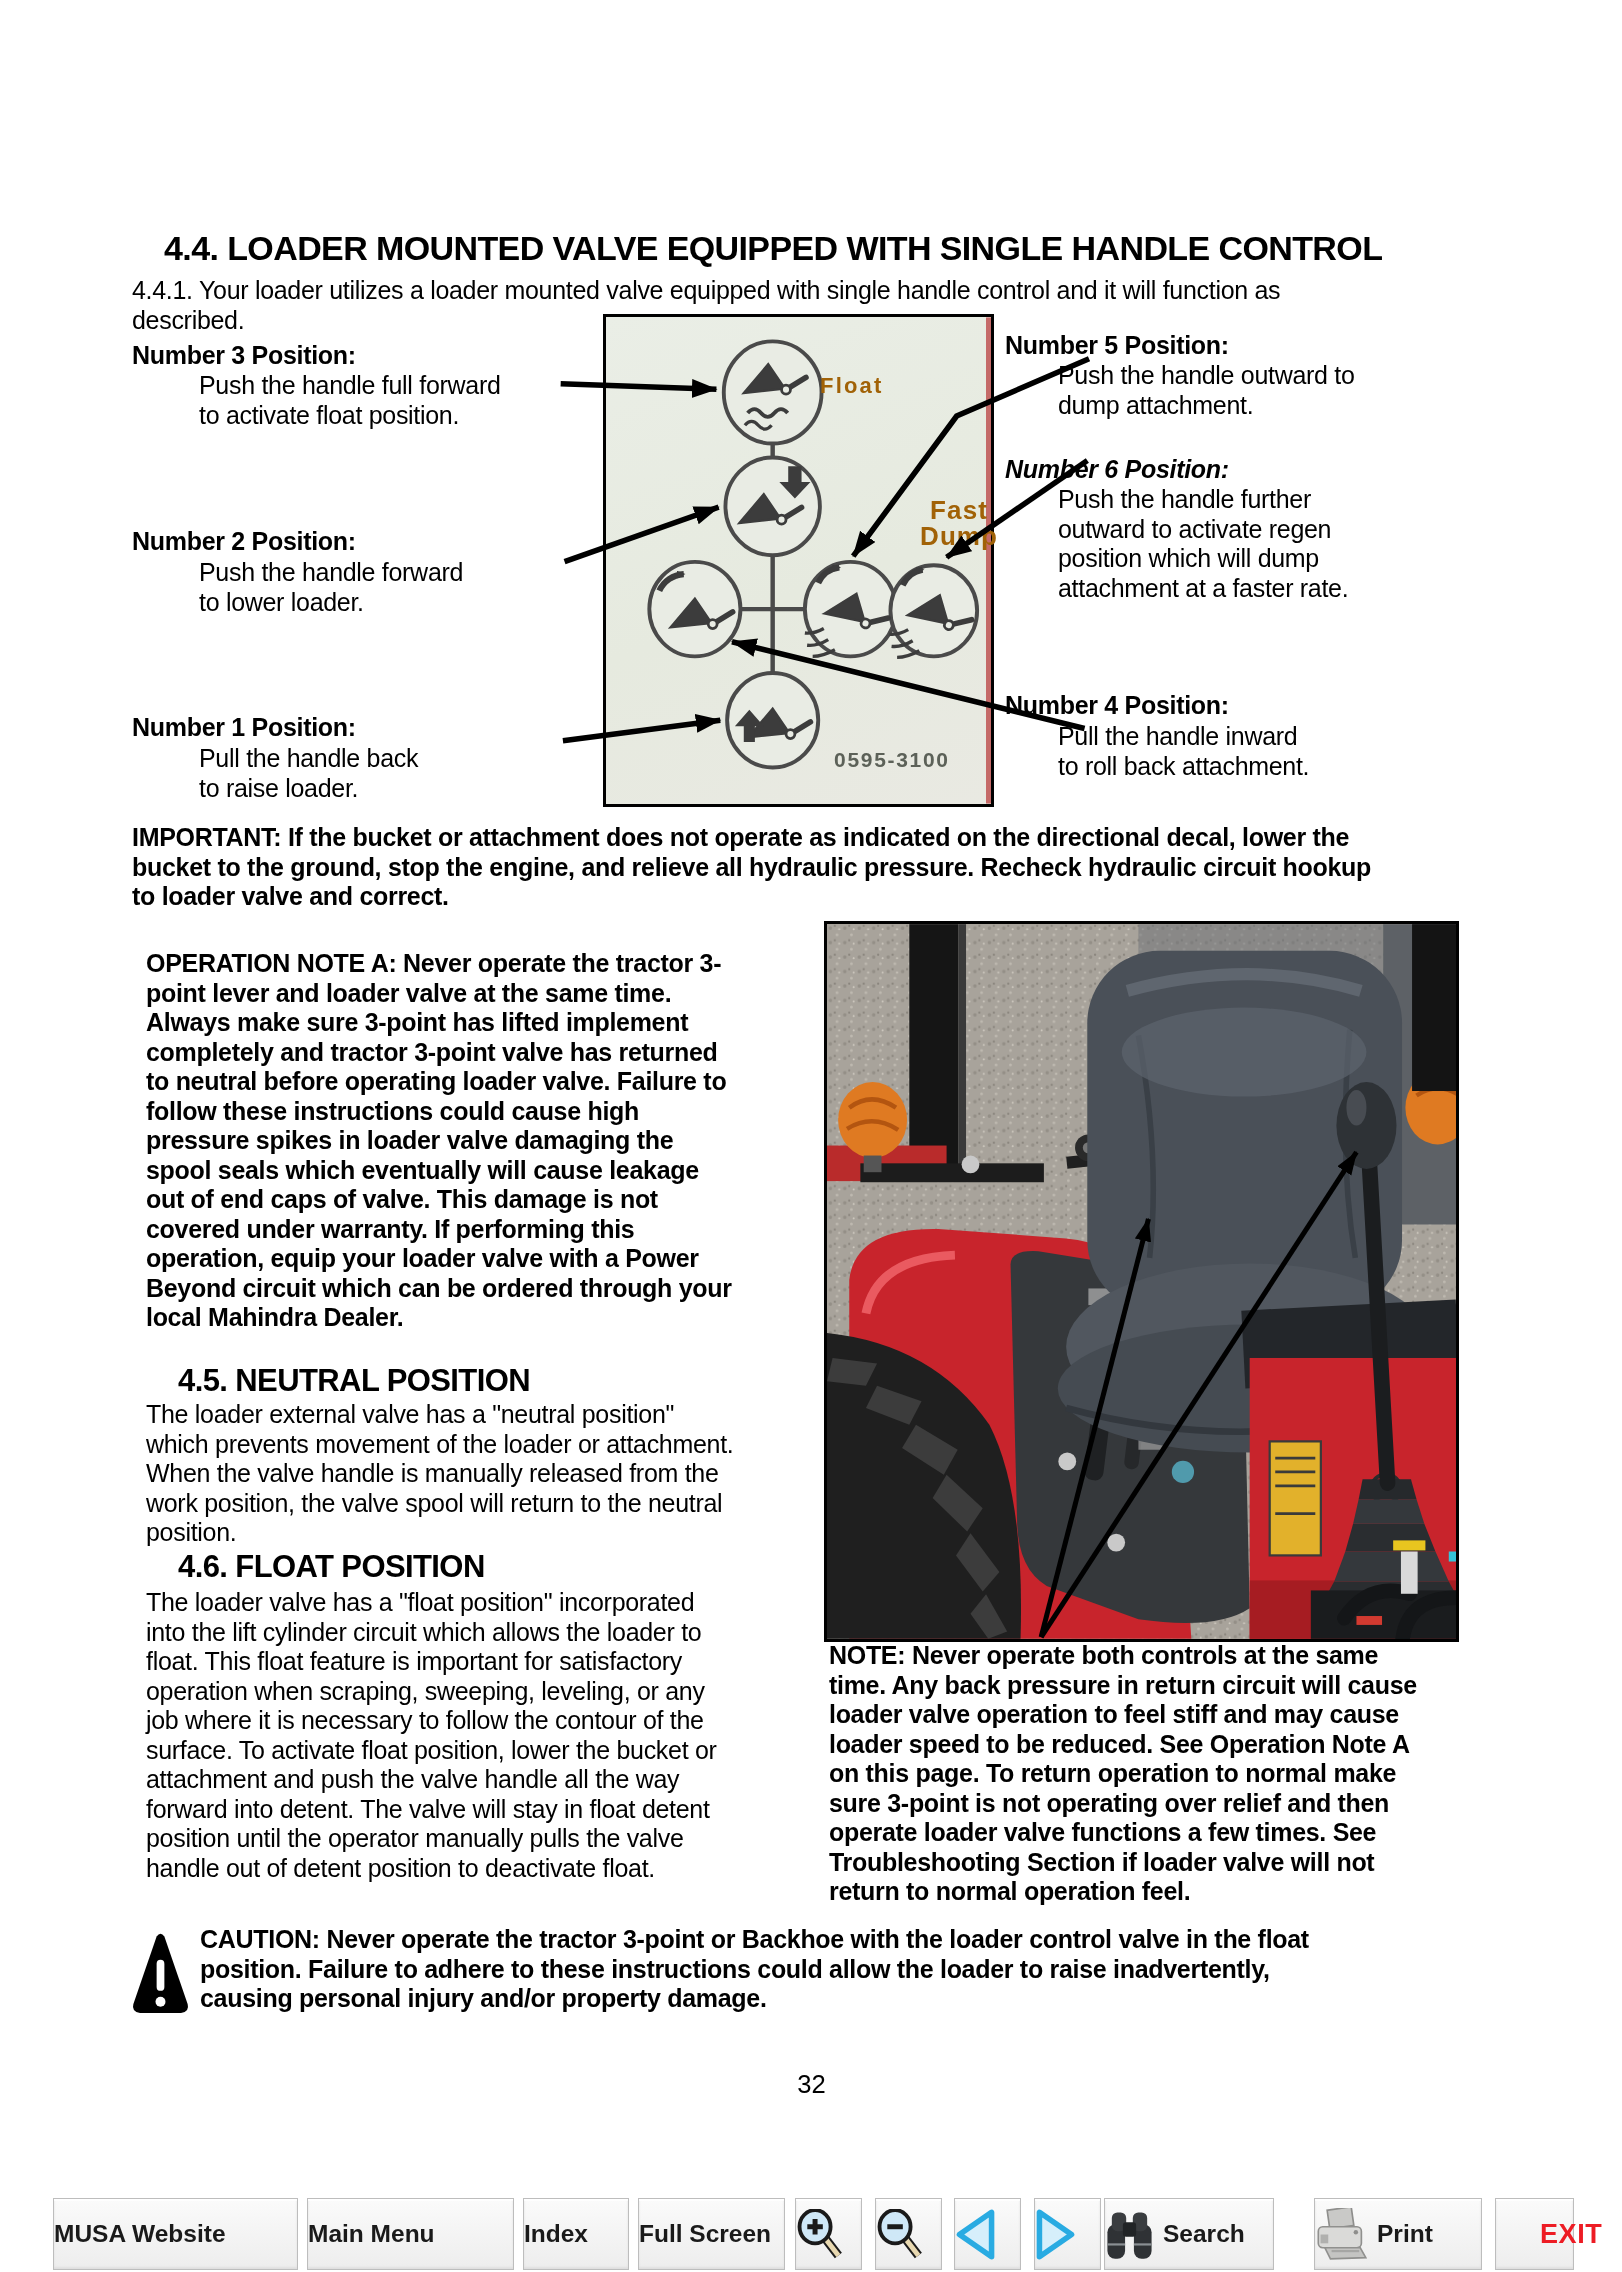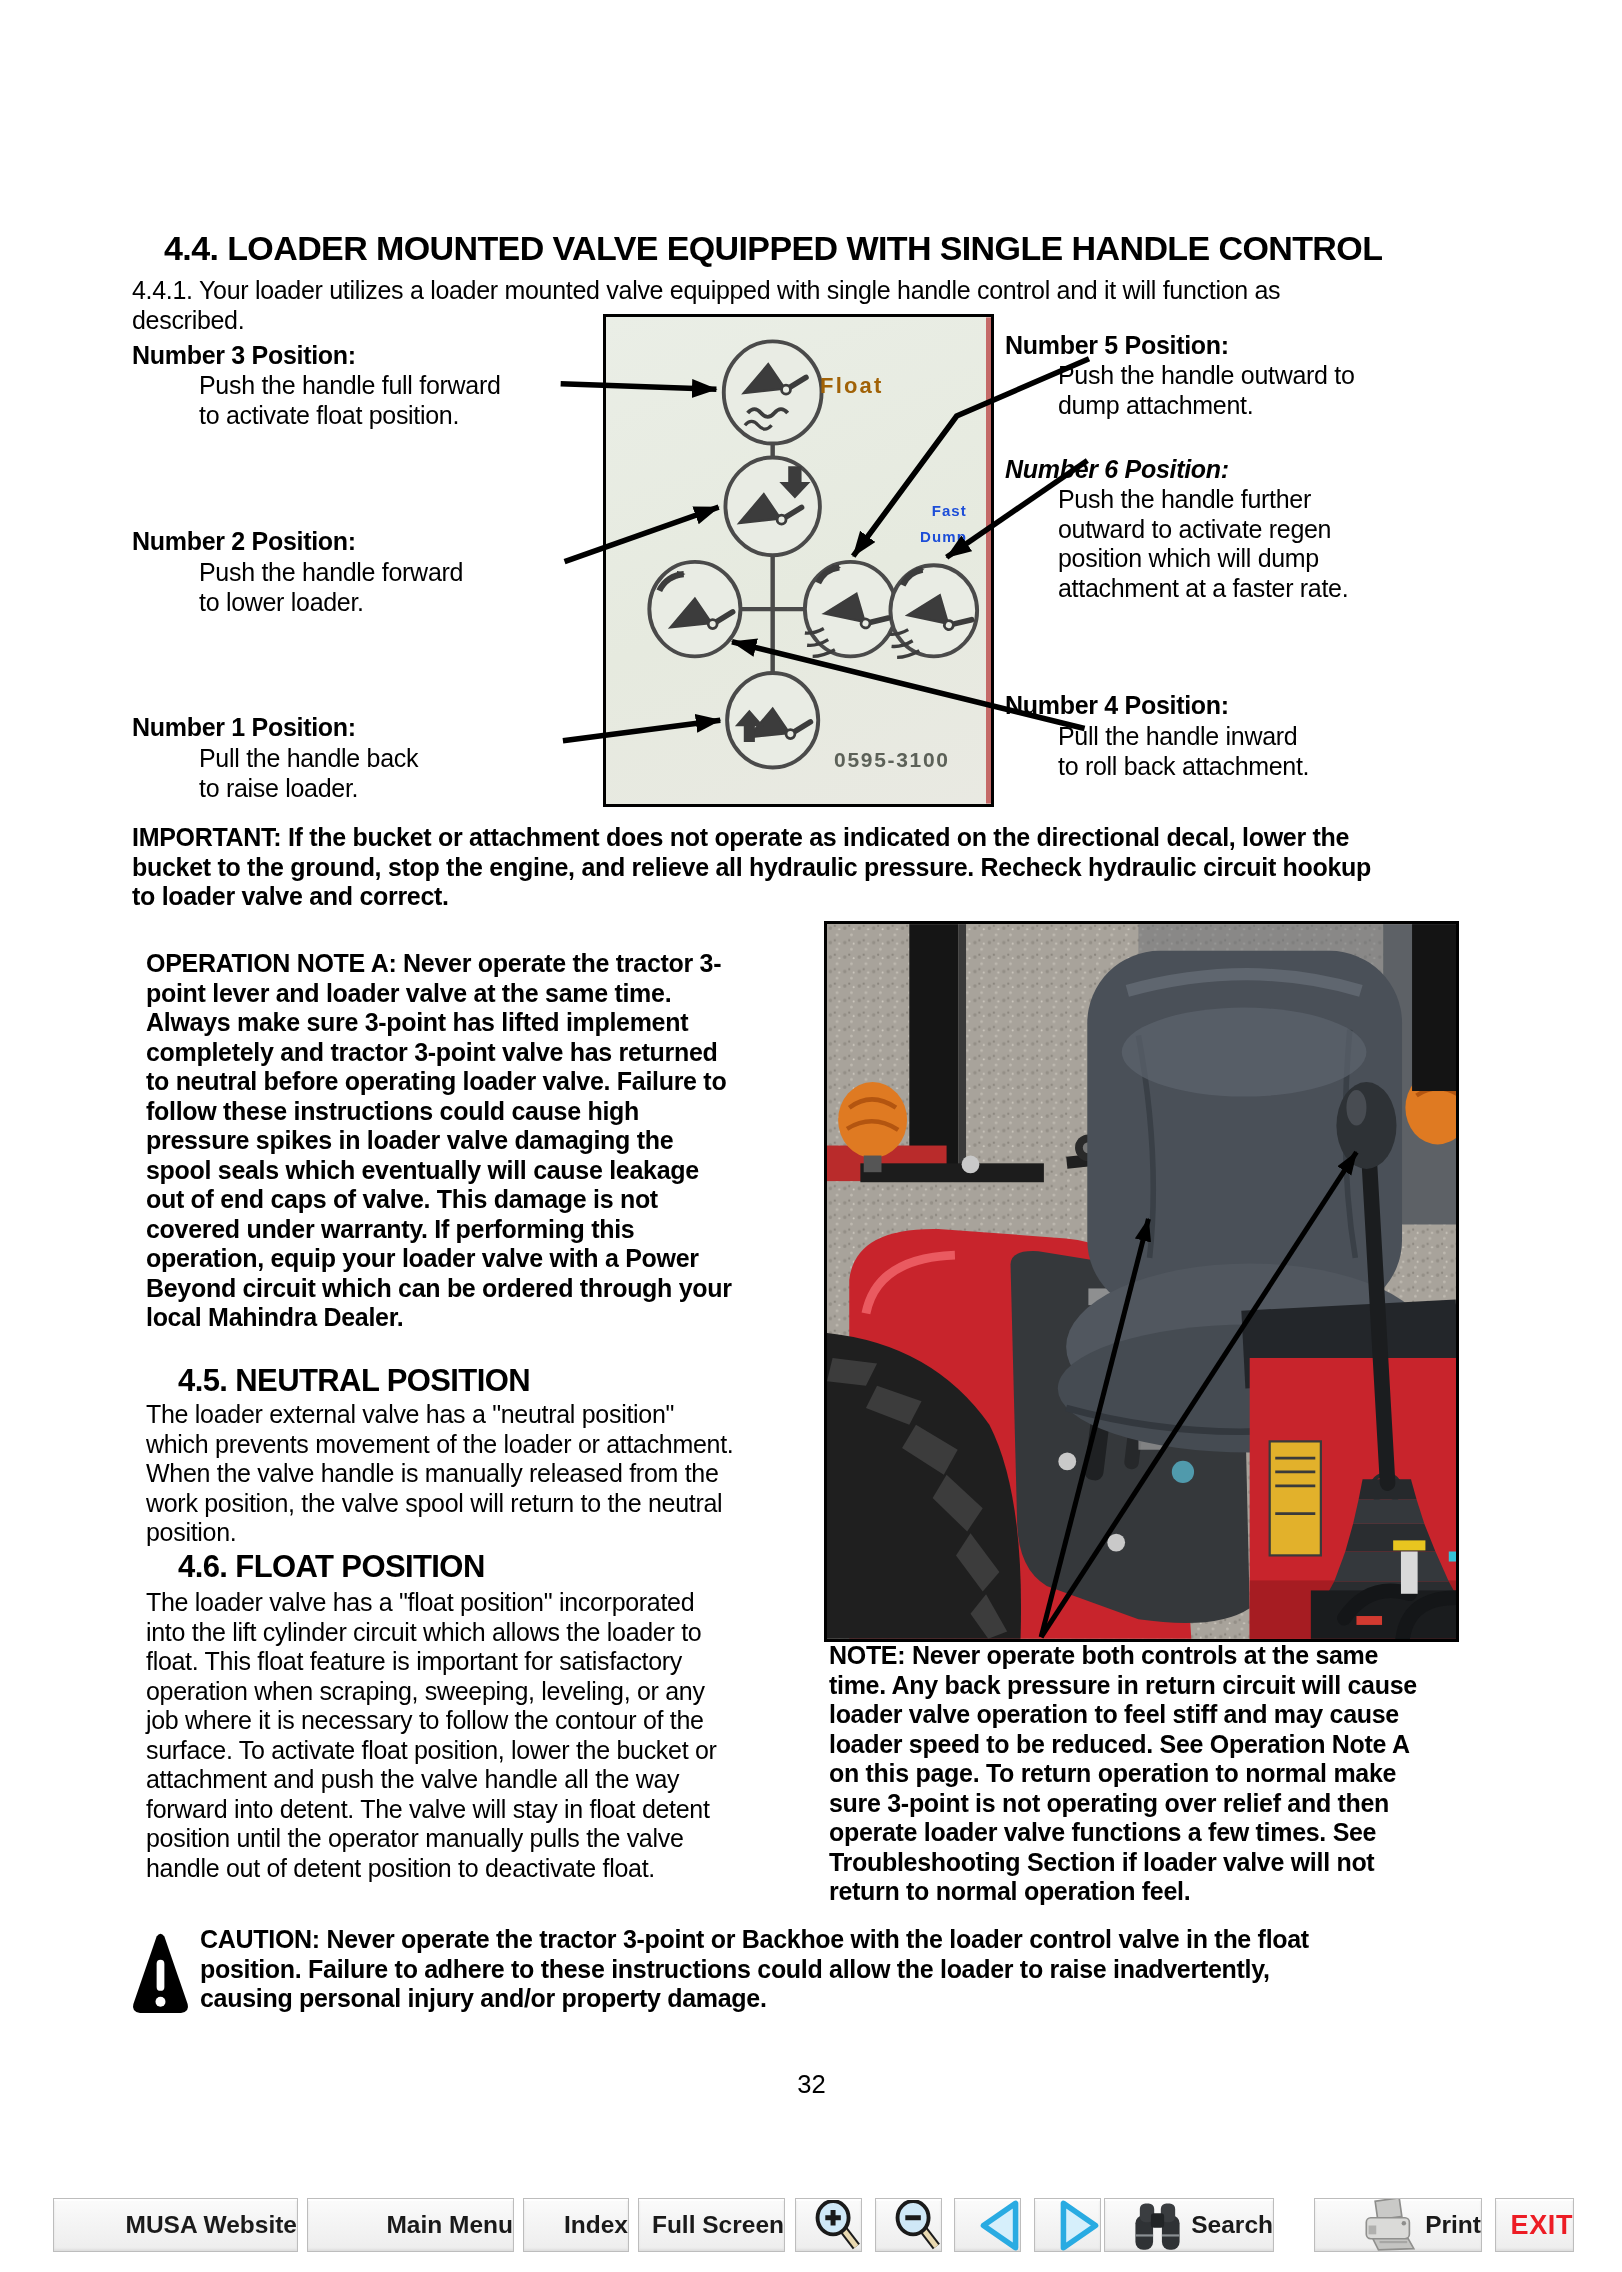--- a/index.html
+++ b/index.html
@@ -11,30 +11,30 @@
   .bold{font-weight:bold;}
   .doc-title{font-size:34px;font-weight:bold;letter-spacing:-0.6px;}
   .sec-title{font-size:31px;font-weight:bold;letter-spacing:-0.6px;}
   .pos-head{font-size:25px;font-weight:bold;letter-spacing:-0.3px;}
   .decal-box{left:603px;top:314px;width:385px;height:487px;border:3.3px solid #000;
              background:linear-gradient(160deg,#eaeee6 0%,#e6eadf 55%,#e9e9e2 100%);}
   .photo-box{left:824px;top:921px;width:629px;height:715px;border:3.3px solid #000;background:#a8a39b;}
   .overlay{left:0;top:0;width:1623px;height:2273px;pointer-events:none;}
   .pagenum{left:0;top:2070px;width:1623px;text-align:center;font-size:25.6px;}
   
-  .tb-btn{position:absolute;top:2198px;height:54px;box-sizing:border-box;
+  .tb-btn{position:absolute;top:2198px;height:72px;box-sizing:border-box;
           background:linear-gradient(#fbfbfb,#ededed);
           border:1.1px solid #bdbdbd;box-shadow:inset 0 1.7px 0 #fff, inset 0 -1.7px 2.2px #ddd;
-          display:flex;align-items:center;justify-content:flex-end;gap:9px;
+          display:flex;align-items:center;justify-content:flex-start;gap:9px;
           font-size:24.5px;font-weight:bold;color:#1a1a1a;cursor:pointer;}
   .tb-btn svg{flex:0 0 auto;}
   .exit-label{color:#ed1c24;letter-spacing:0.6px;font-size:27px;}
   .decal-float-label{left:820px;top:373px;font-size:22px;font-weight:bold;color:#a16207;letter-spacing:2.2px;}
-  .decal-fastdump-label{left:920px;top:498px;font-size:15px;font-weight:bold;color:#1d4ed8;
-                        letter-spacing:1.1px;text-align:right;line-height:25.6px;}
+  .decal-fastdump-label{left:920px;top:498px;font-size:26px;font-weight:bold;color:#a16207;
+                        letter-spacing:1.1px;text-align:center;line-height:25.6px;}
   .decal-part{left:834px;top:748px;font-size:21px;font-weight:bold;color:#5c6158;letter-spacing:1.7px;}
 </style>
 </head>
 <body>
 
 <div id="stage">
 
   <div class="abs doc-title" style="left:164px;top:219px;margin-top:10px;">4.4. LOADER MOUNTED VALVE EQUIPPED WITH SINGLE HANDLE CONTROL</div>
 
   <div class="abs body-txt pre" style="left:132px;top:276px;width:1401px;">4.4.1. Your loader utilizes a loader mounted valve equipped with single handle control and it will function as

